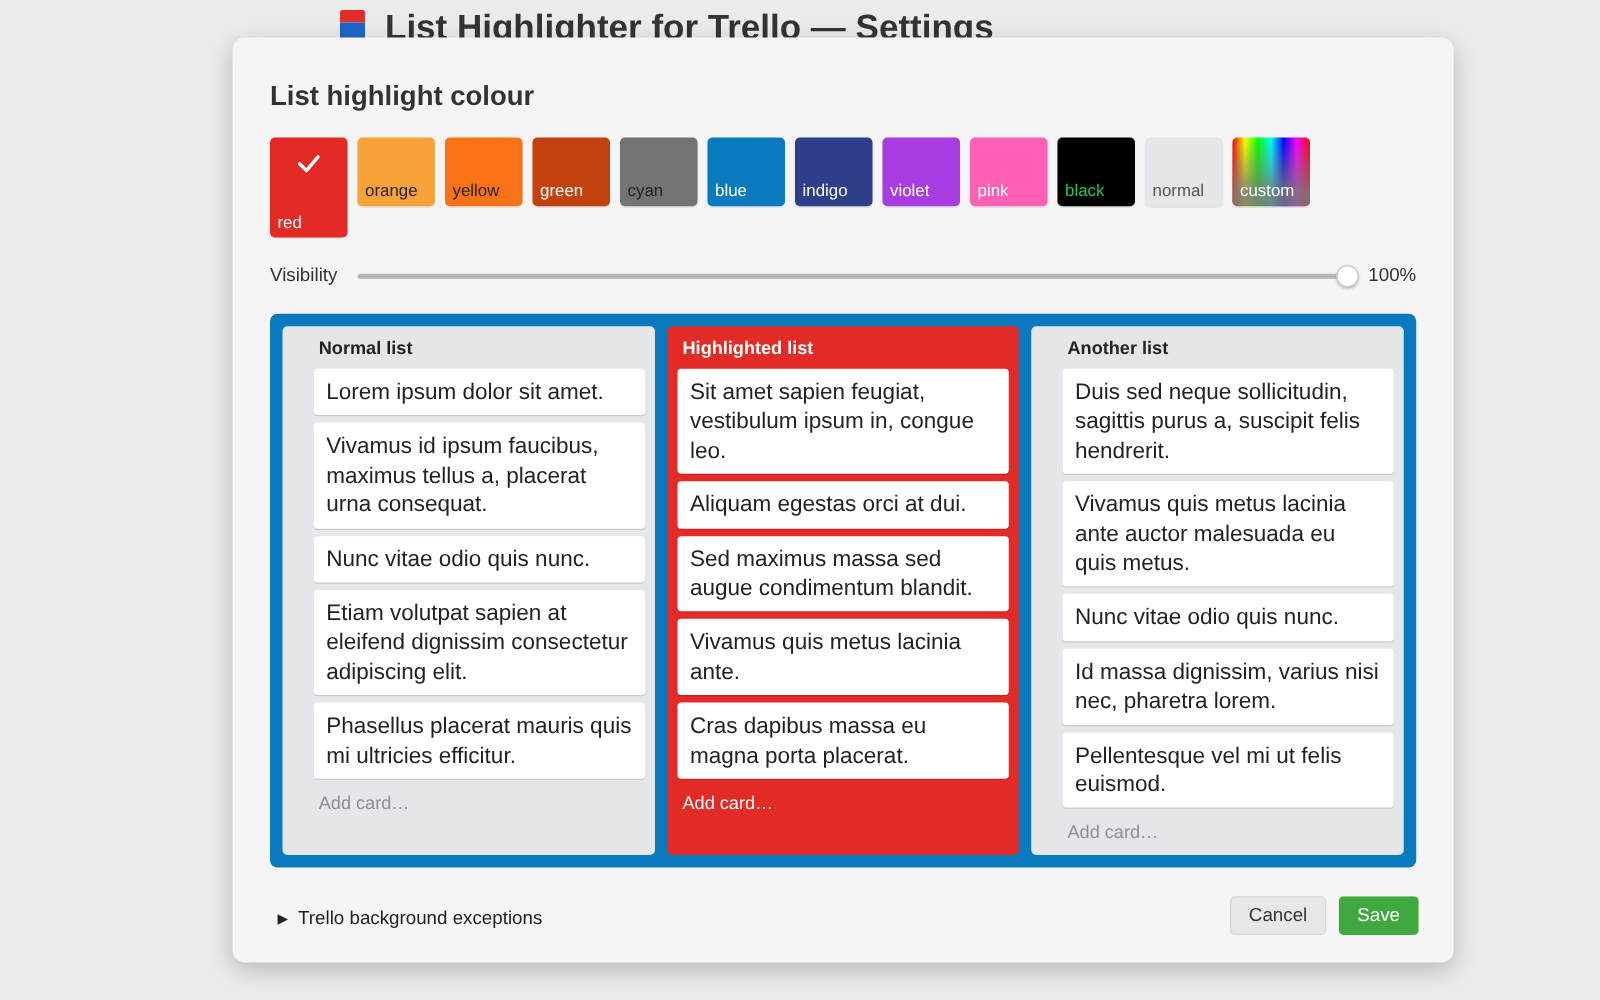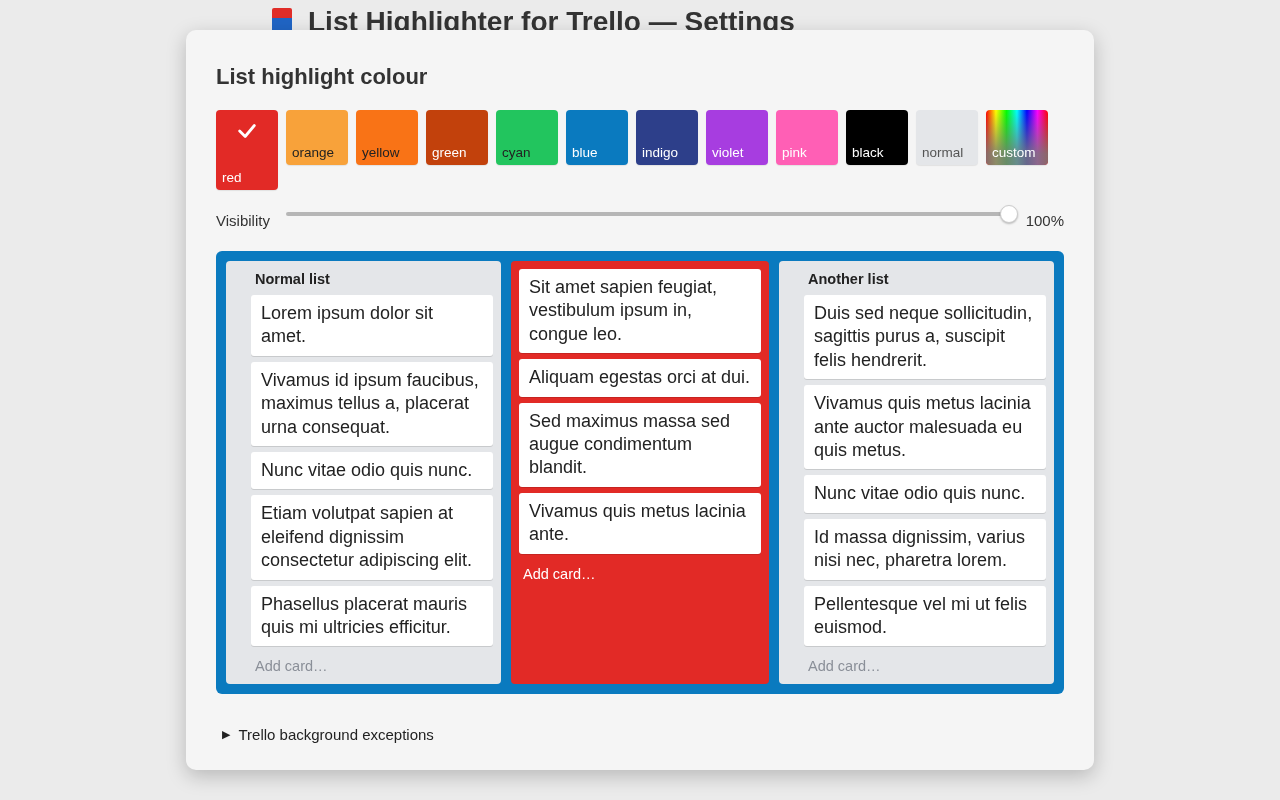--- a/index.html
+++ b/index.html
@@ -14,21 +14,21 @@
     padding: 6px 0 0 268px;
   }
   .page-title-icon { width: 28px; height: 28px; position: relative; }
   .page-title-icon .top { position:absolute; top:0; left:4px; width:20px; height:10px; background:#e02d28; border-radius:2px 2px 0 0;}
   .page-title-icon .bot { position:absolute; top:10px; left:4px; width:20px; height:16px; background:#2065c5; border-radius:0 0 2px 2px;}
   .page-title { font-size: 28px; font-weight: 700; color:#333; }
 
   .modal {
     position: absolute;
     left: 186px; top: 30px;
-    width: 908px; height: 740px;
+    width: 977px; height: 740px;
     background: #f5f5f5;
     border-radius: 10px;
     box-shadow: 0 6px 20px rgba(0,0,0,0.22);
     padding: 34px 30px 24px 30px;
   }
   .section-title {
     font-size: 22px; font-weight: 700; color:#333;
     margin-bottom: 20px;
   }
 
@@ -49,21 +49,21 @@
   .swatch.rainbow {
     background: linear-gradient(90deg,#ff0000 0%,#ffff00 16%,#00ff00 33%,#00ffff 50%,#0000ff 66%,#ff00ff 83%,#ff0000 100%);
   }
   .swatch.rainbow .inner {
     background: linear-gradient(180deg, rgba(255,255,255,0) 0%, rgba(120,120,120,0.85) 80%);
     margin:-55px -6px -4px -6px; height:55px; border-radius:4px;
     display:flex; align-items:flex-end; padding:0 6px 4px 6px;
   }
 
   .visibility-row {
-    display:flex; align-items:flex-start; gap:16px;
+    display:flex; align-items:center; gap:16px;
     font-size:15px; color:#333; margin-bottom:22px;
   }
   .slider-track {
     flex:1; height:4px; background:#b6b6b6; border-radius:2px; position:relative;
   }
   .slider-thumb {
     position:absolute; right:-8px; top:50%; transform:translateY(-50%);
     width:18px; height:18px; border-radius:50%; background:#fff;
     border:1px solid #ccc; box-shadow:0 1px 2px rgba(0,0,0,0.25);
   }
@@ -136,36 +136,36 @@
       </div>
       <div class="swatch" style="background: rgb(248, 162, 58); color: rgb(34, 34, 34);">
         <span class="label">orange</span>
       </div>
       <div class="swatch" style="background: #f97316; color: rgb(34, 34, 34);">
         <span class="label">yellow</span>
       </div>
       <div class="swatch" style="background: #c2410c; color: rgb(255, 255, 255);">
         <span class="label">green</span>
       </div>
-      <div class="swatch" style="background: #22c55e; color: rgb(34, 34, 34);">
+      <div class="swatch" style="background: #737373; color: rgb(34, 34, 34);">
         <span class="label">cyan</span>
       </div>
       <div class="swatch" style="background: rgb(10, 122, 191); color: rgb(255, 255, 255);">
         <span class="label">blue</span>
       </div>
       <div class="swatch" style="background: rgb(45, 63, 138); color: rgb(255, 255, 255);">
         <span class="label">indigo</span>
       </div>
       <div class="swatch" style="background: rgb(167, 61, 224); color: rgb(255, 255, 255);">
         <span class="label">violet</span>
       </div>
       <div class="swatch" style="background: rgb(255, 95, 181); color: rgb(255, 255, 255);">
         <span class="label">pink</span>
       </div>
-      <div class="swatch" style="background: rgb(0, 0, 0); color: #ffffff;">
+      <div class="swatch" style="background: rgb(0, 0, 0); color: #22c55e;">
         <span class="label">black</span>
       </div>
       <div class="swatch" style="background: rgb(228, 230, 233); color: rgb(85, 85, 85);">
         <span class="label">normal</span>
       </div>
       <div class="swatch rainbow" style="color: rgb(255, 255, 255);">
         <div class="inner">
           <span class="label" style="color: rgb(255, 255, 255);">custom</span>
         </div>
       </div>
@@ -183,36 +183,42 @@
       <div class="list normal">
         <div class="list-title">Normal list</div>
         <div class="card">Lorem ipsum dolor sit amet.</div>
         <div class="card">Vivamus id ipsum faucibus, maximus tellus a, placerat urna consequat.</div>
         <div class="card">Nunc vitae odio quis nunc.</div>
         <div class="card">Etiam volutpat sapien at eleifend dignissim consectetur adipiscing elit.</div>
         <div class="card">Phasellus placerat mauris quis mi ultricies efficitur.</div>
         <div class="add-card">Add card…</div>
       </div>
       <div class="list highlight">
+        <div class="list-title">Highlighted list</div>
         <div class="card">Sit amet sapien feugiat, vestibulum ipsum in, congue leo.</div>
         <div class="card">Aliquam egestas orci at dui.</div>
         <div class="card">Sed maximus massa sed augue condimentum blandit.</div>
         <div class="card">Vivamus quis metus lacinia ante.</div>
+        <div class="card">Cras dapibus massa eu magna porta placerat.</div>
         <div class="add-card">Add card…</div>
       </div>
       <div class="list normal">
         <div class="list-title">Another list</div>
         <div class="card">Duis sed neque sollicitudin, sagittis purus a, suscipit felis hendrerit.</div>
         <div class="card">Vivamus quis metus lacinia ante auctor malesuada eu quis metus.</div>
         <div class="card">Nunc vitae odio quis nunc.</div>
         <div class="card">Id massa dignissim, varius nisi nec, pharetra lorem.</div>
         <div class="card">Pellentesque vel mi ut felis euismod.</div>
         <div class="add-card">Add card…</div>
       </div>
     </div>
 
   <div class="disclosure">
     <span class="tri">▶</span>
     <span>Trello background exceptions</span>
   </div>
 
+  <div class="footer-buttons">
+    <button class="btn btn-cancel">Cancel</button>
+    <button class="btn btn-save">Save</button>
+  </div>
 
 </div>
 
 </body></html>

